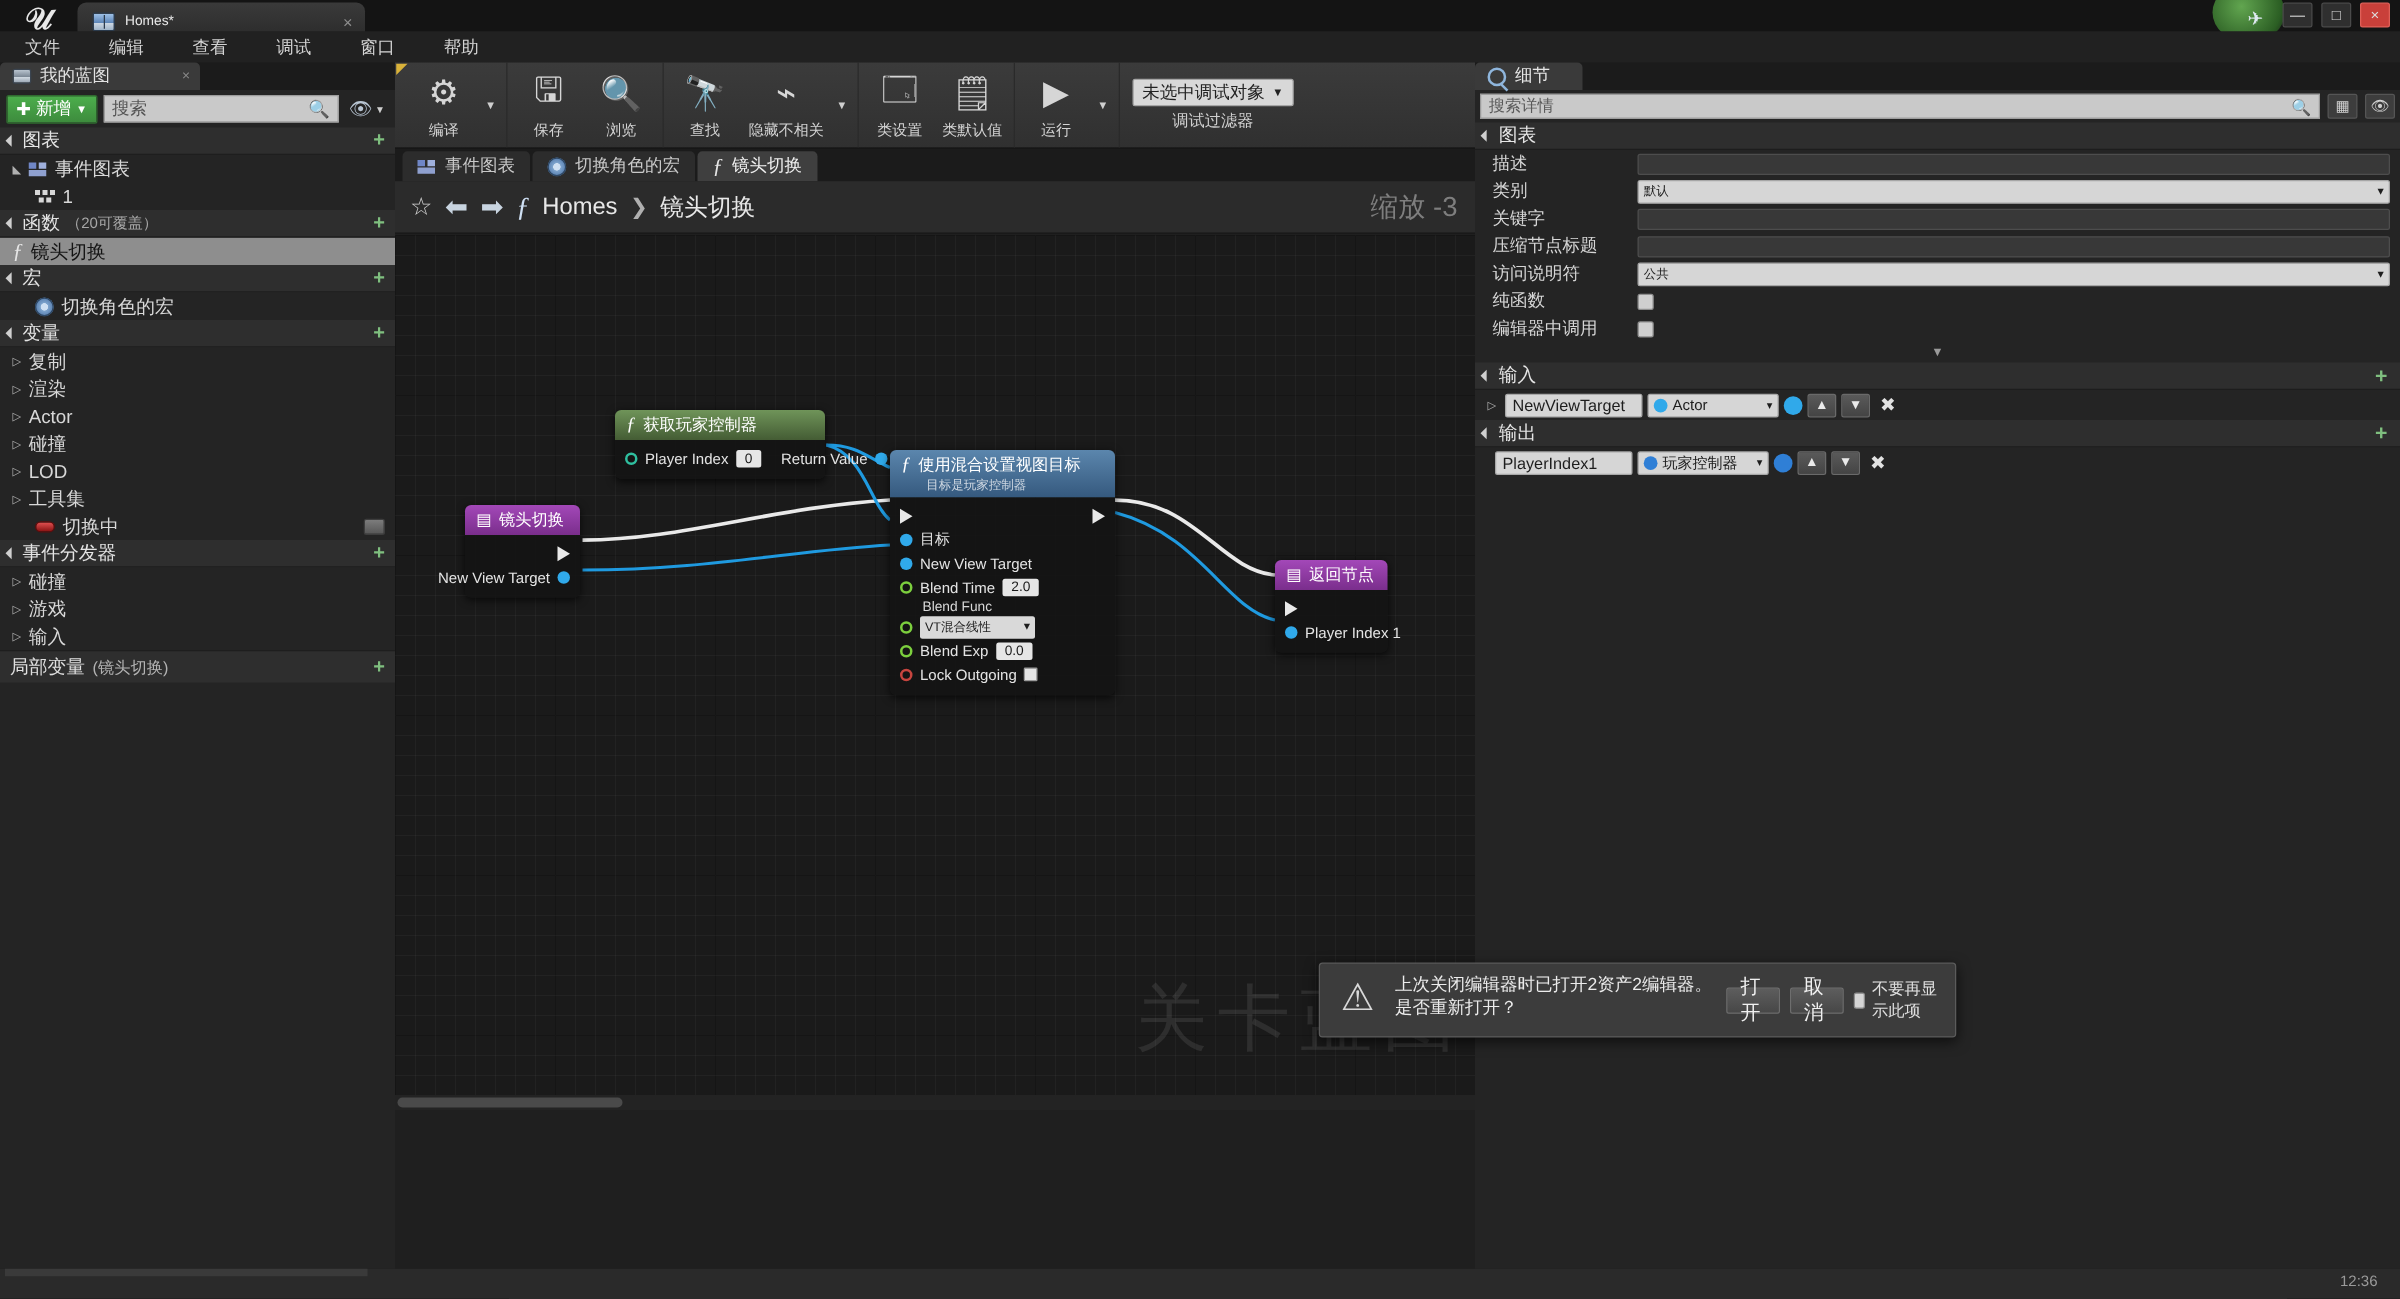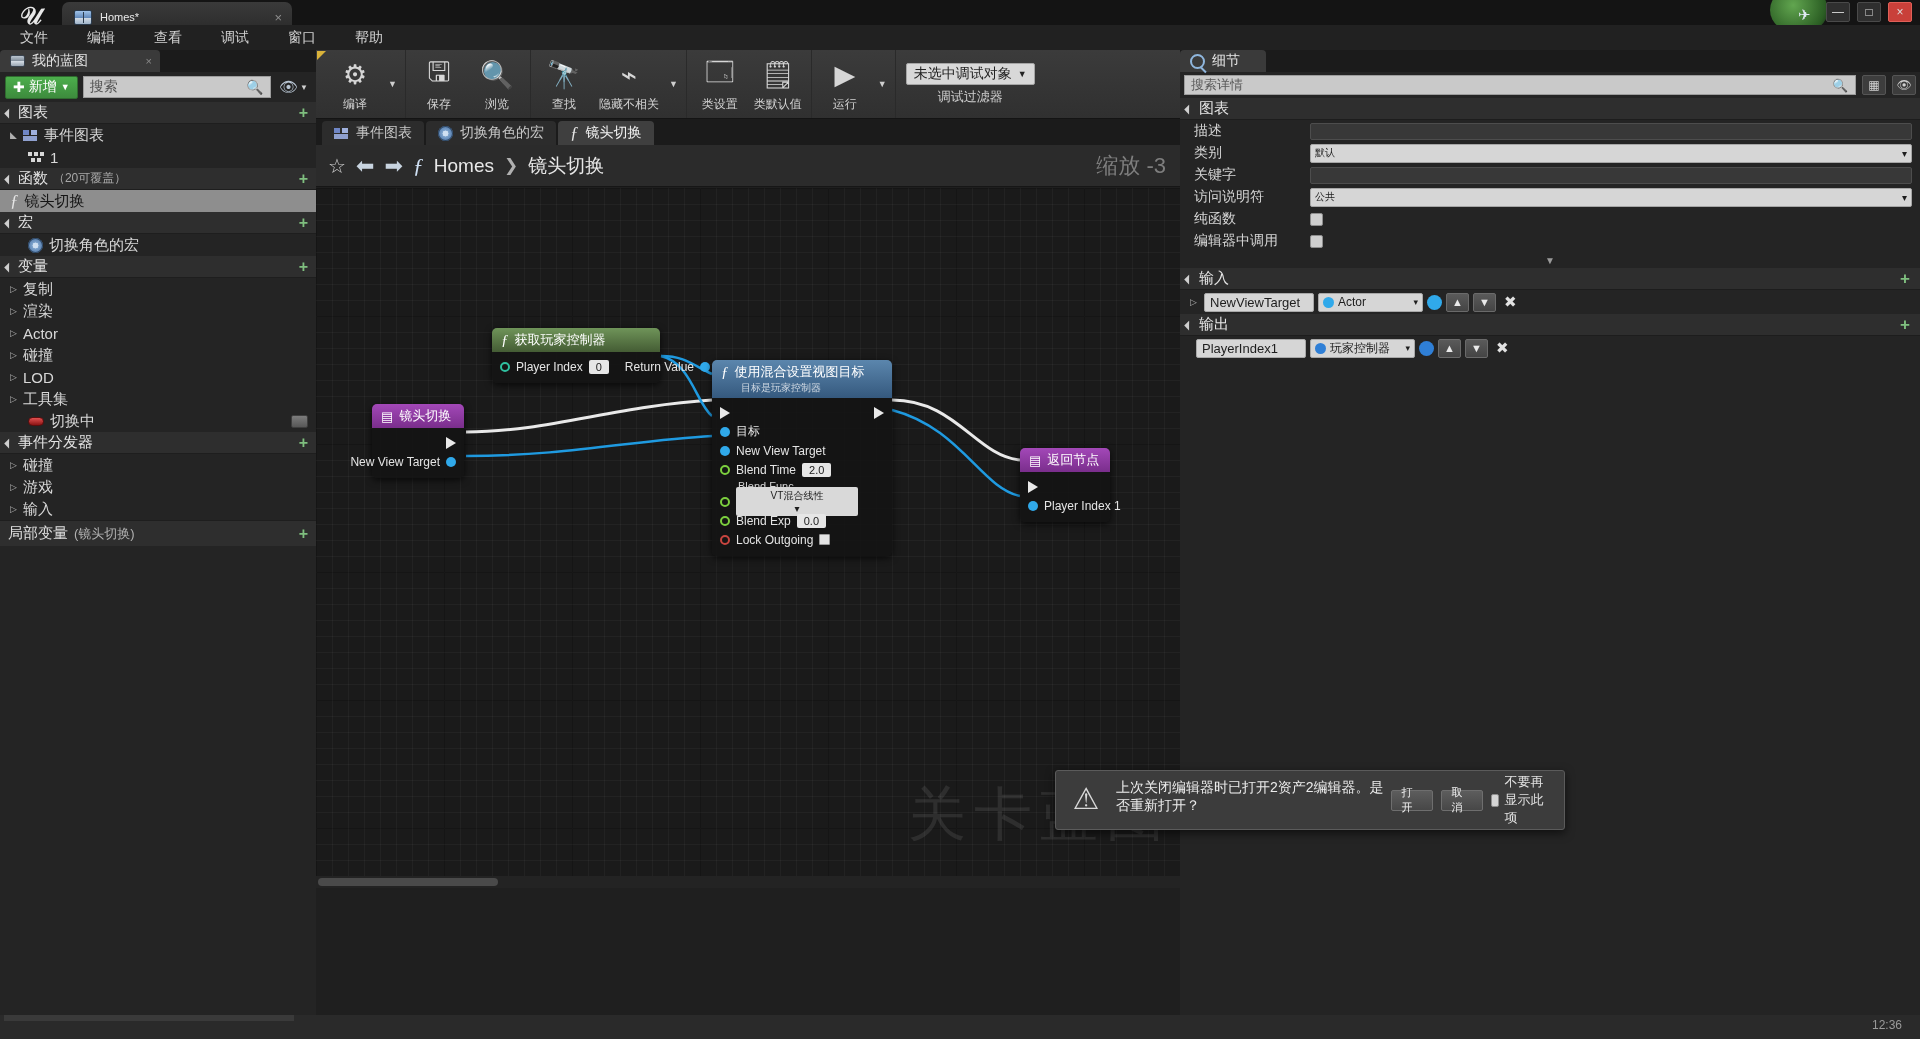--- a/index.html
+++ b/index.html
@@ -233,21 +233,21 @@
                 padding:5px 0 7px; }
   .pin { display:flex; align-items:center; gap:6px; height:19px; padding:0 8px; font-size:12px; color:#e4e4e4; white-space:nowrap;}
   .pin.out { justify-content:flex-end; }
   .dot { width:10px; height:10px; border-radius:50%; background:#30a9ea; flex:none; }
   .dot.ring { background:transparent; border:2px solid #7ccf3e; width:10px;height:10px; }
   .dot.ring.teal { border-color:#2fbf9f; }
   .dot.red { background:transparent; border:2px solid #c8453f; }
   .exec { width:0;height:0;border-left:10px solid #e9e9e9;border-top:6px solid transparent;border-bottom:6px solid transparent; flex:none;}
   .numbox { background:#e6e6e6; color:#1a1a1a; font-size:11px; padding:1px 7px; border-radius:2px; min-width:20px; text-align:center;}
   .combo { background:#d9d9d9; color:#1d1d1d; font-size:10px; padding:2px 4px; border-radius:2px;
-           display:flex;align-items:center;justify-content:space-between; width:122px;flex-direction:column; }
+           display:flex;align-items:center;justify-content:space-between; width:92px; }
   .chk { width:11px;height:11px;background:#e4e4e4;border:1px solid #9a9a9a;border-radius:1px;}
   .pin-label-top{ font-size:11px; color:#d8d8d8; padding:1px 8px 0 26px;}
 
   
   .rightpanel { position:absolute; left:1180px; top:50px; width:740px; height:965px; background:#242424; }
   .rp-tabbar { height:22px; background:#1b1b1b; display:flex; align-items:flex-end; }
   .rp-tab { height:22px; background:#3a3a3a; display:flex; align-items:center; gap:7px; padding:0 26px 0 10px;
             border-top-left-radius:4px; border-top-right-radius:4px; font-size:14px; color:#e6e6e6;}
   .rp-mag { width:15px;height:15px;border:2px solid #8fb6dd; border-radius:50%; position:relative; }
   .rp-mag:after{content:"";position:absolute;right:-4px;bottom:-4px;width:7px;height:2px;background:#8fb6dd;transform:rotate(45deg);}
@@ -291,21 +291,21 @@
     position:absolute; left:1055px; top:770px; width:510px; height:60px;
     background:#3c3c3c; border:1px solid #5b5b5b; border-radius:3px;
     display:flex; gap:10px; padding:8px 10px; box-shadow:0 3px 10px rgba(0,0,0,.6);
   }
   .notif .warn { width:40px; height:38px; display:flex; align-items:center; justify-content:center;
                  font-size:30px; color:#d9d9d9; }
   .notif .col { flex:1; display:flex; flex-direction:row; gap:6px; }
   .notif .msg { font-size:14px; color:#ececec; }
   .notif .btns { display:flex; align-items:center; gap:8px; }
   .notif .b { height:21px; min-width:42px; background:linear-gradient(#5d5d5d,#474747);
-              border:1px solid #6e6e6e; border-radius:2px; color:#f0f0f0; font-size:11px;
+              border:1px solid #6e6e6e; border-radius:2px; color:#f0f0f0; font-size:16px;
               display:flex; align-items:center; justify-content:center; padding:0 10px;}
   .notif .chkwrap { display:flex; align-items:center; gap:6px; color:#e0e0e0; font-size:13px;}
   .notif .cb { width:13px;height:13px;background:#d5d5d5;border:1px solid #8d8d8d;border-radius:2px;}
 
   
   .statusbar { position:absolute; left:0; bottom:0; width:1920px; height:24px; background:#2a2a2a; }
   .statusbar .lh { position:absolute; left:4px; top:0; width:290px; height:6px; background:#3a3a3a; }
   .statusbar .clock { position:absolute; right:18px; top:3px; font-size:12px; color:#9a9a9a; }
 </style>
 </head>
@@ -703,20 +703,26 @@
       <div class="k">类别</div>
       <div class="v">
         <span class="selfield">
           <span>默认</span>
           <span>▾</span>
         </span>
       </div>
     </div>
     <div class="prow">
       <div class="k">关键字</div>
+      <div class="v">
+          <span class="txtfield"></span>
+        </div>
+    </div>
+    <div class="prow">
+      <div class="k">压缩节点标题</div>
       <div class="v">
           <span class="txtfield"></span>
         </div>
     </div>
     <div class="prow">
       <div class="k">访问说明符</div>
       <div class="v">
         <span class="selfield">
           <span>公共</span>
           <span>▾</span>

